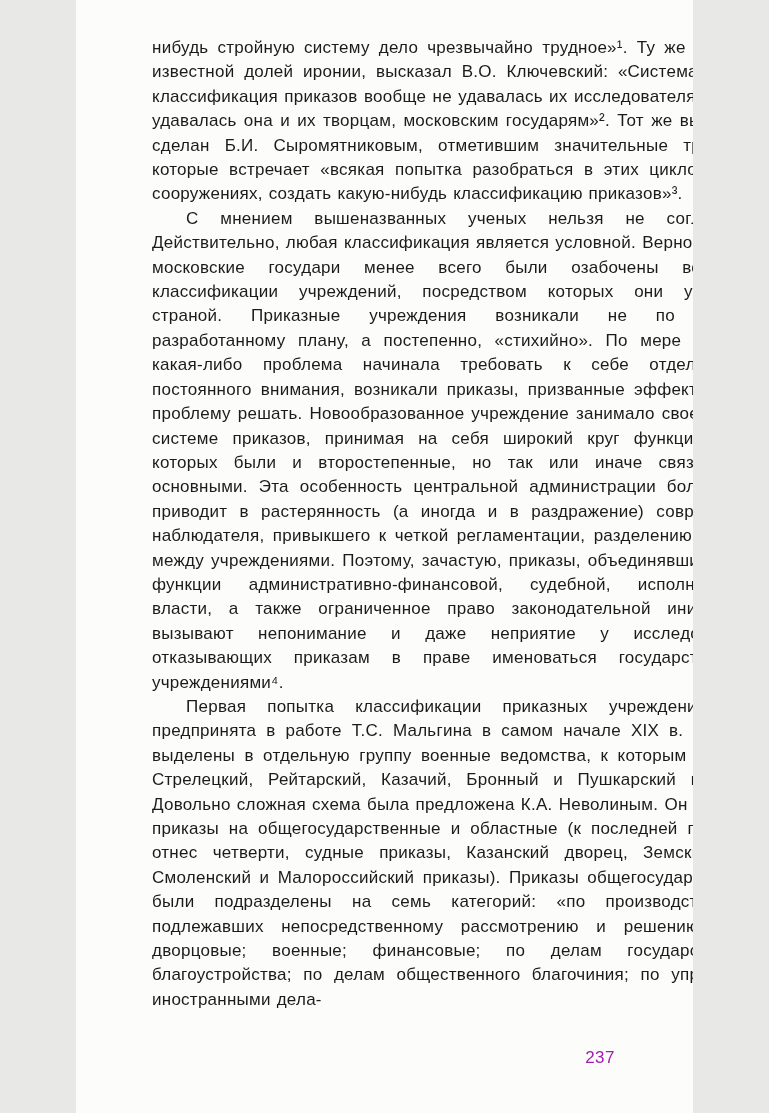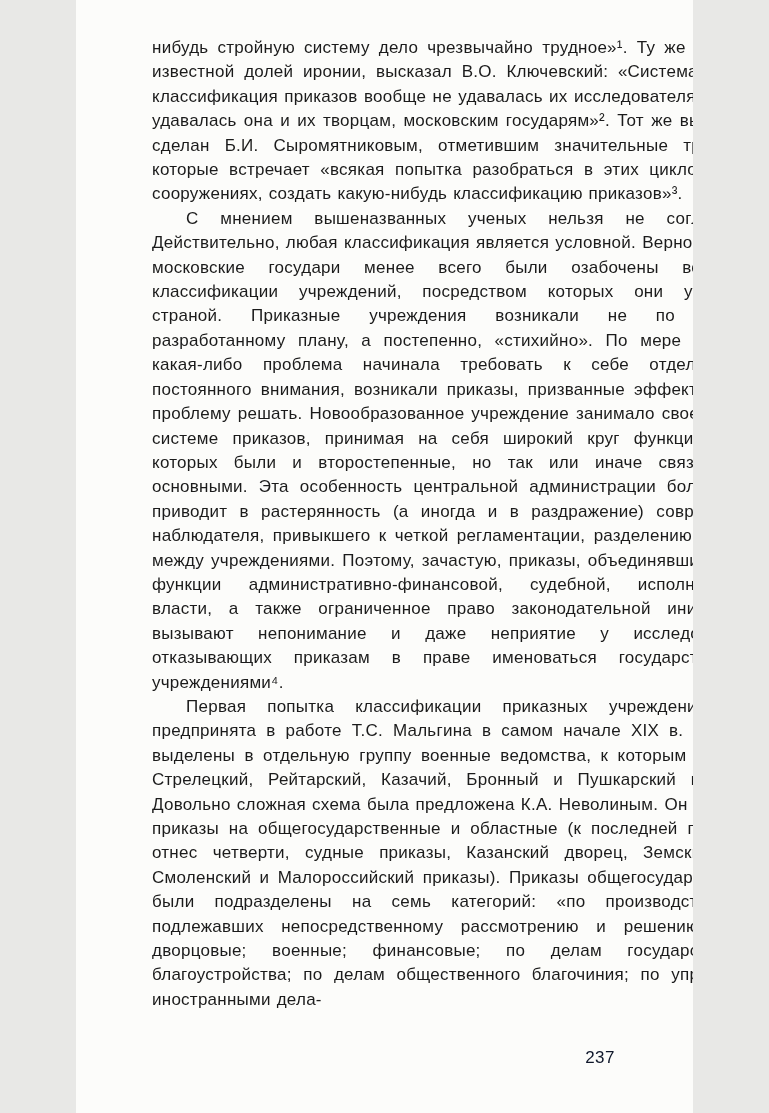--- a/index.html
+++ b/index.html
@@ -33,21 +33,21 @@
   }
   p.para.indent {
     text-indent: 34px;
   }
   .page-number {
     position: absolute;
     right: 78px;
     top: 1048px;
     font-size: 17px;
     letter-spacing: 0.5px;
-    color: #0f172a;
+    color: #a21caf;
   }
 </style>
 </head>
 <body>
 
 <div class="page">
   <div class="text-block">
     <p class="para">нибудь стройную систему дело чрезвычайно трудное»¹. Ту же мысль, с известной долей иронии, высказал В.О. Ключевский: «Систематическая классификация приказов вообще не удавалась их исследователям, как не удавалась она и их творцам, московским государям»². Тот же вывод был сделан Б.И. Сыромятниковым, отметившим значительные трудности, которые встречает «всякая попытка разобраться в этих циклопических сооружениях, создать какую-нибудь классификацию приказов»³.</p>
     <p class="para indent">С мнением вышеназванных ученых нельзя не согласиться. Действительно, любая классификация является условной. Верно и то, что московские государи менее всего были озабочены вопросами классификации учреждений, посредством которых они управляли страной. Приказные учреждения возникали не по заранее разработанному плану, а постепенно, «стихийно». По мере того, как какая-либо проблема начинала требовать к себе отдельного и постоянного внимания, возникали приказы, призванные эффективно эту проблему решать. Новообразованное учреждение занимало свое место в системе приказов, принимая на себя широкий круг функций, среди которых были и второстепенные, но так или иначе связанные с основными. Эта особенность центральной администрации более всего приводит в растерянность (а иногда и в раздражение) современного наблюдателя, привыкшего к четкой регламентации, разделению функций между учреждениями. Поэтому, зачастую, приказы, объединявшие в себе функции административно-финансовой, судебной, исполнительной власти, а также ограниченное право законодательной инициативы, вызывают непонимание и даже неприятие у исследователей, отказывающих приказам в праве именоваться государственными учреждениями⁴.</p>
     <p class="para indent">Первая попытка классификации приказных учреждений была предпринята в работе Т.С. Мальгина в самом начале XIX в. Им были выделены в отдельную группу военные ведомства, к которым он отнес Стрелецкий, Рейтарский, Казачий, Бронный и Пушкарский приказы⁵. Довольно сложная схема была предложена К.А. Неволиным. Он разделил приказы на общегосударственные и областные (к последней группе он отнес четверти, судные приказы, Казанский дворец, Земский двор, Смоленский и Малороссийский приказы). Приказы общегосударственные были подразделены на семь категорий: «по производству дел, подлежавших непосредственному рассмотрению и решению царя»; дворцовые; военные; финансовые; по делам государственного благоустройства; по делам общественного благочиния; по управлению иностранными дела-</p>

